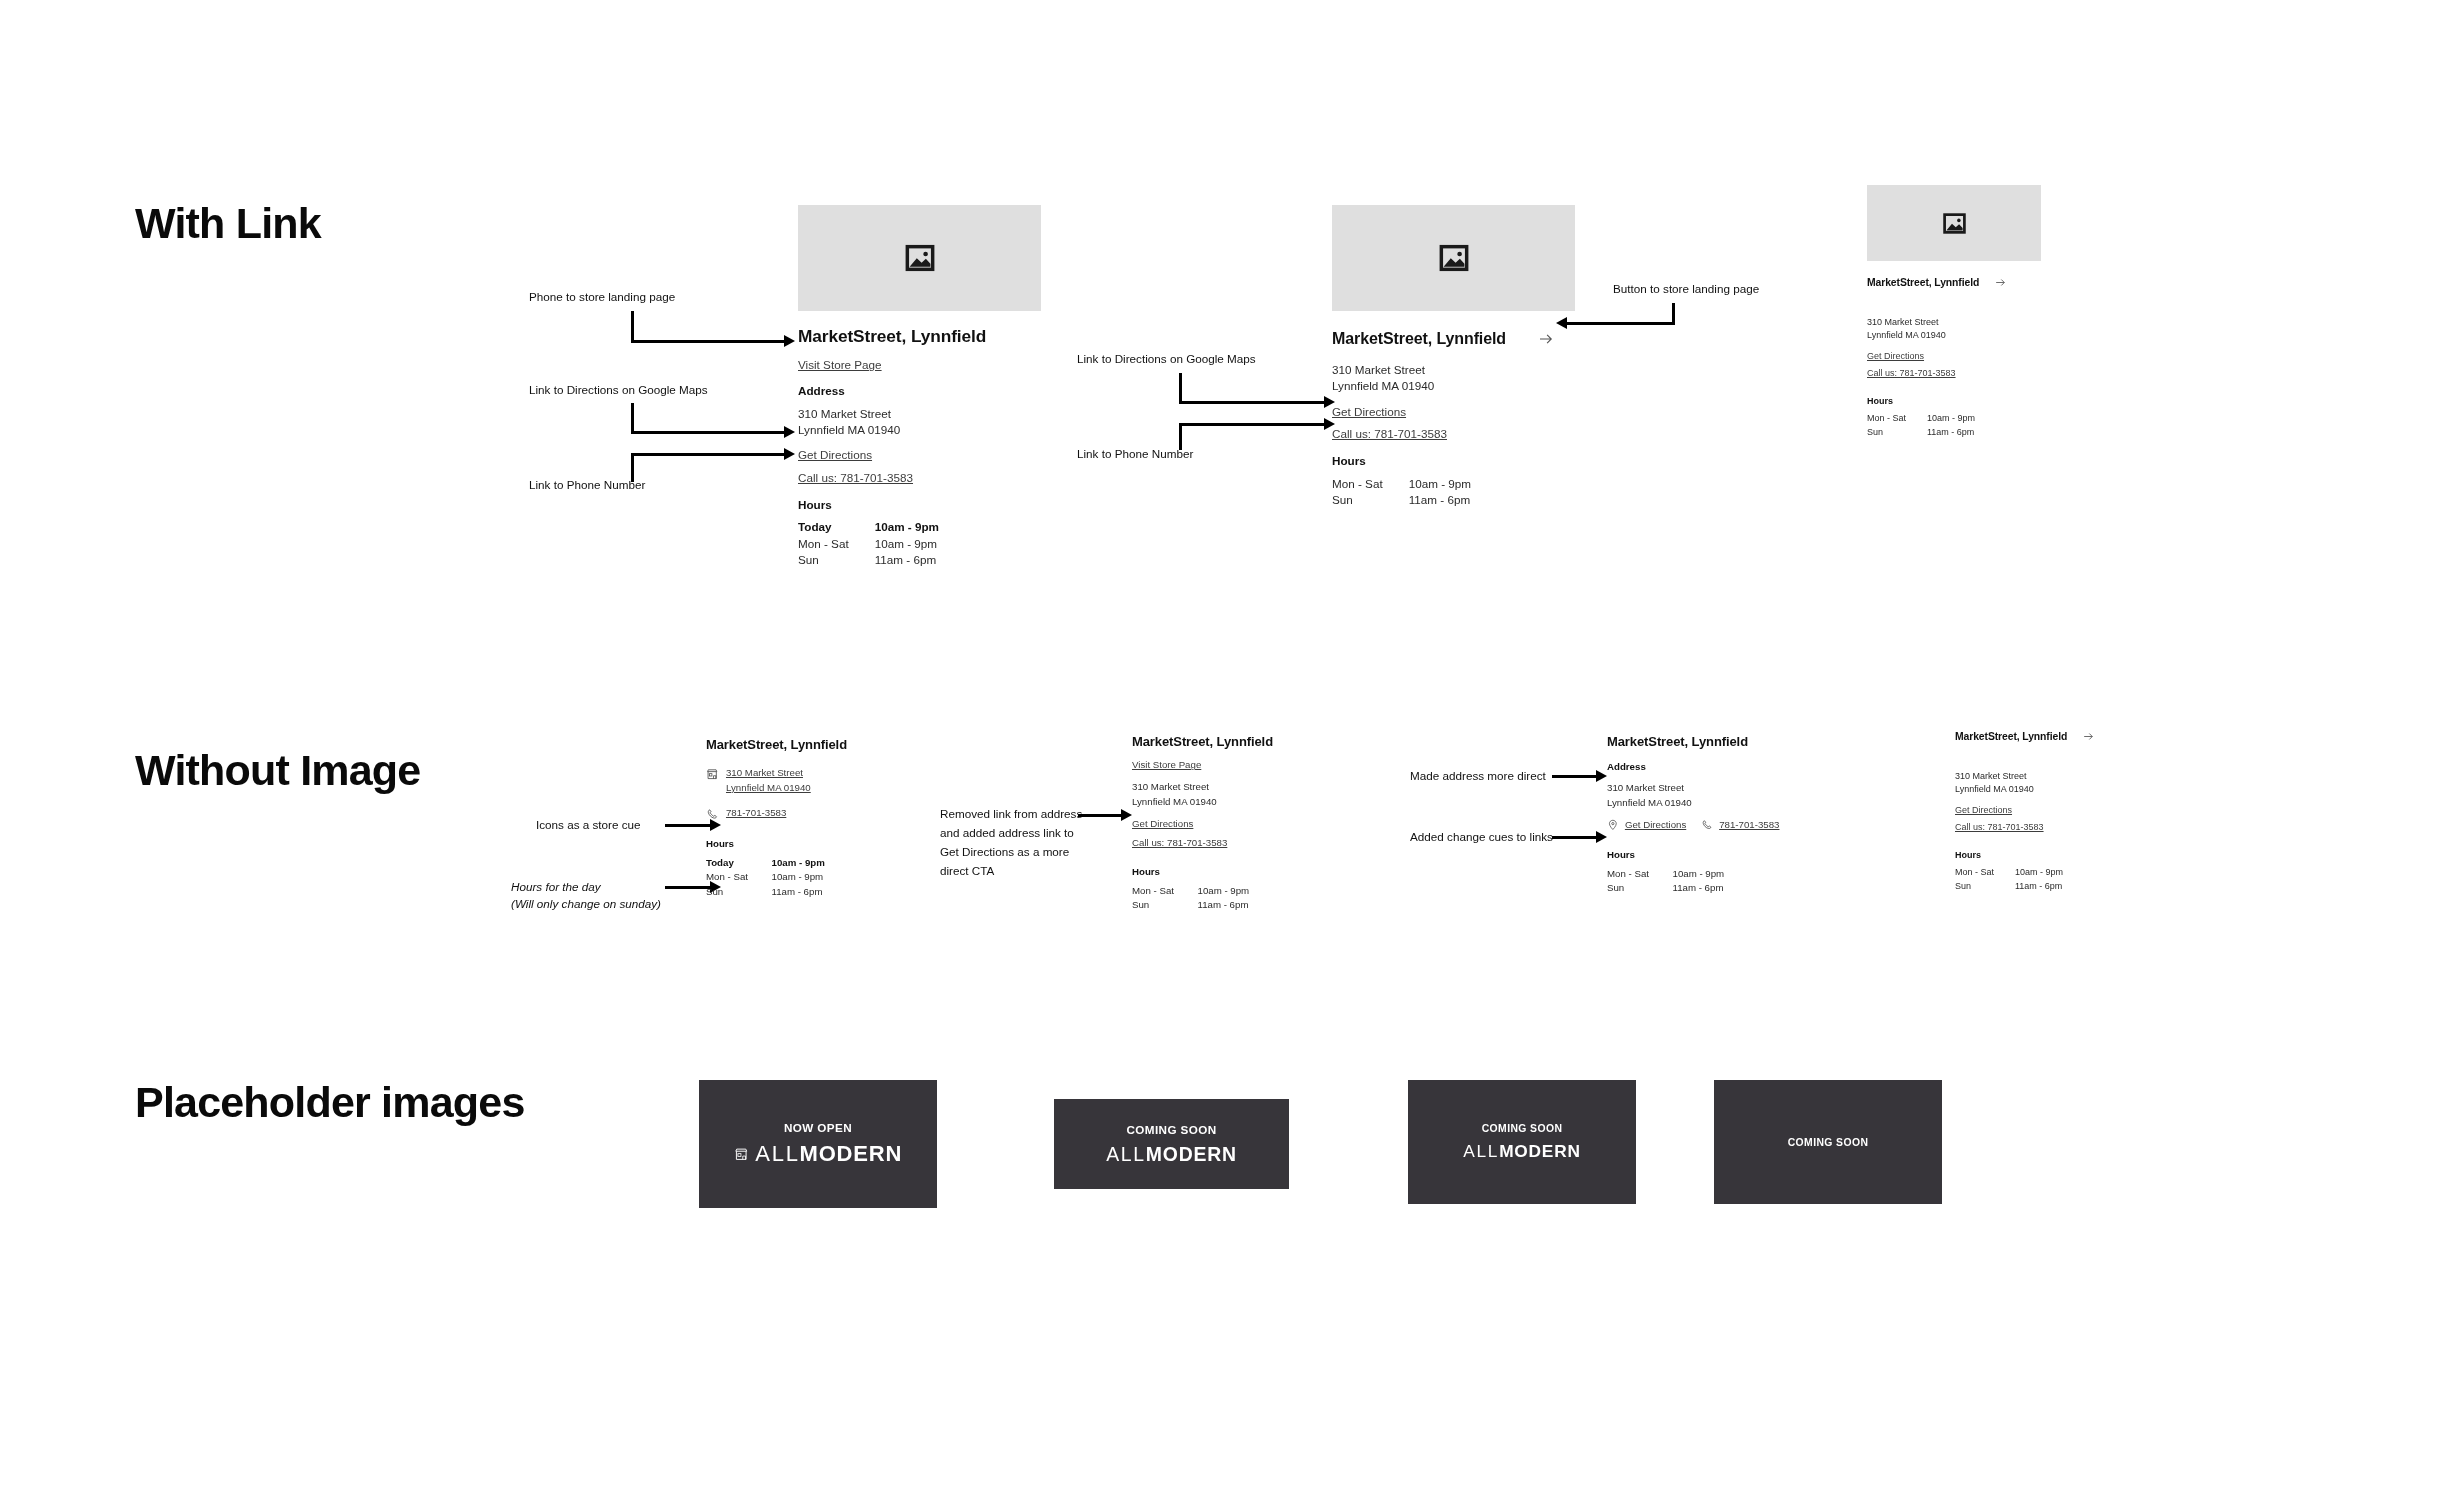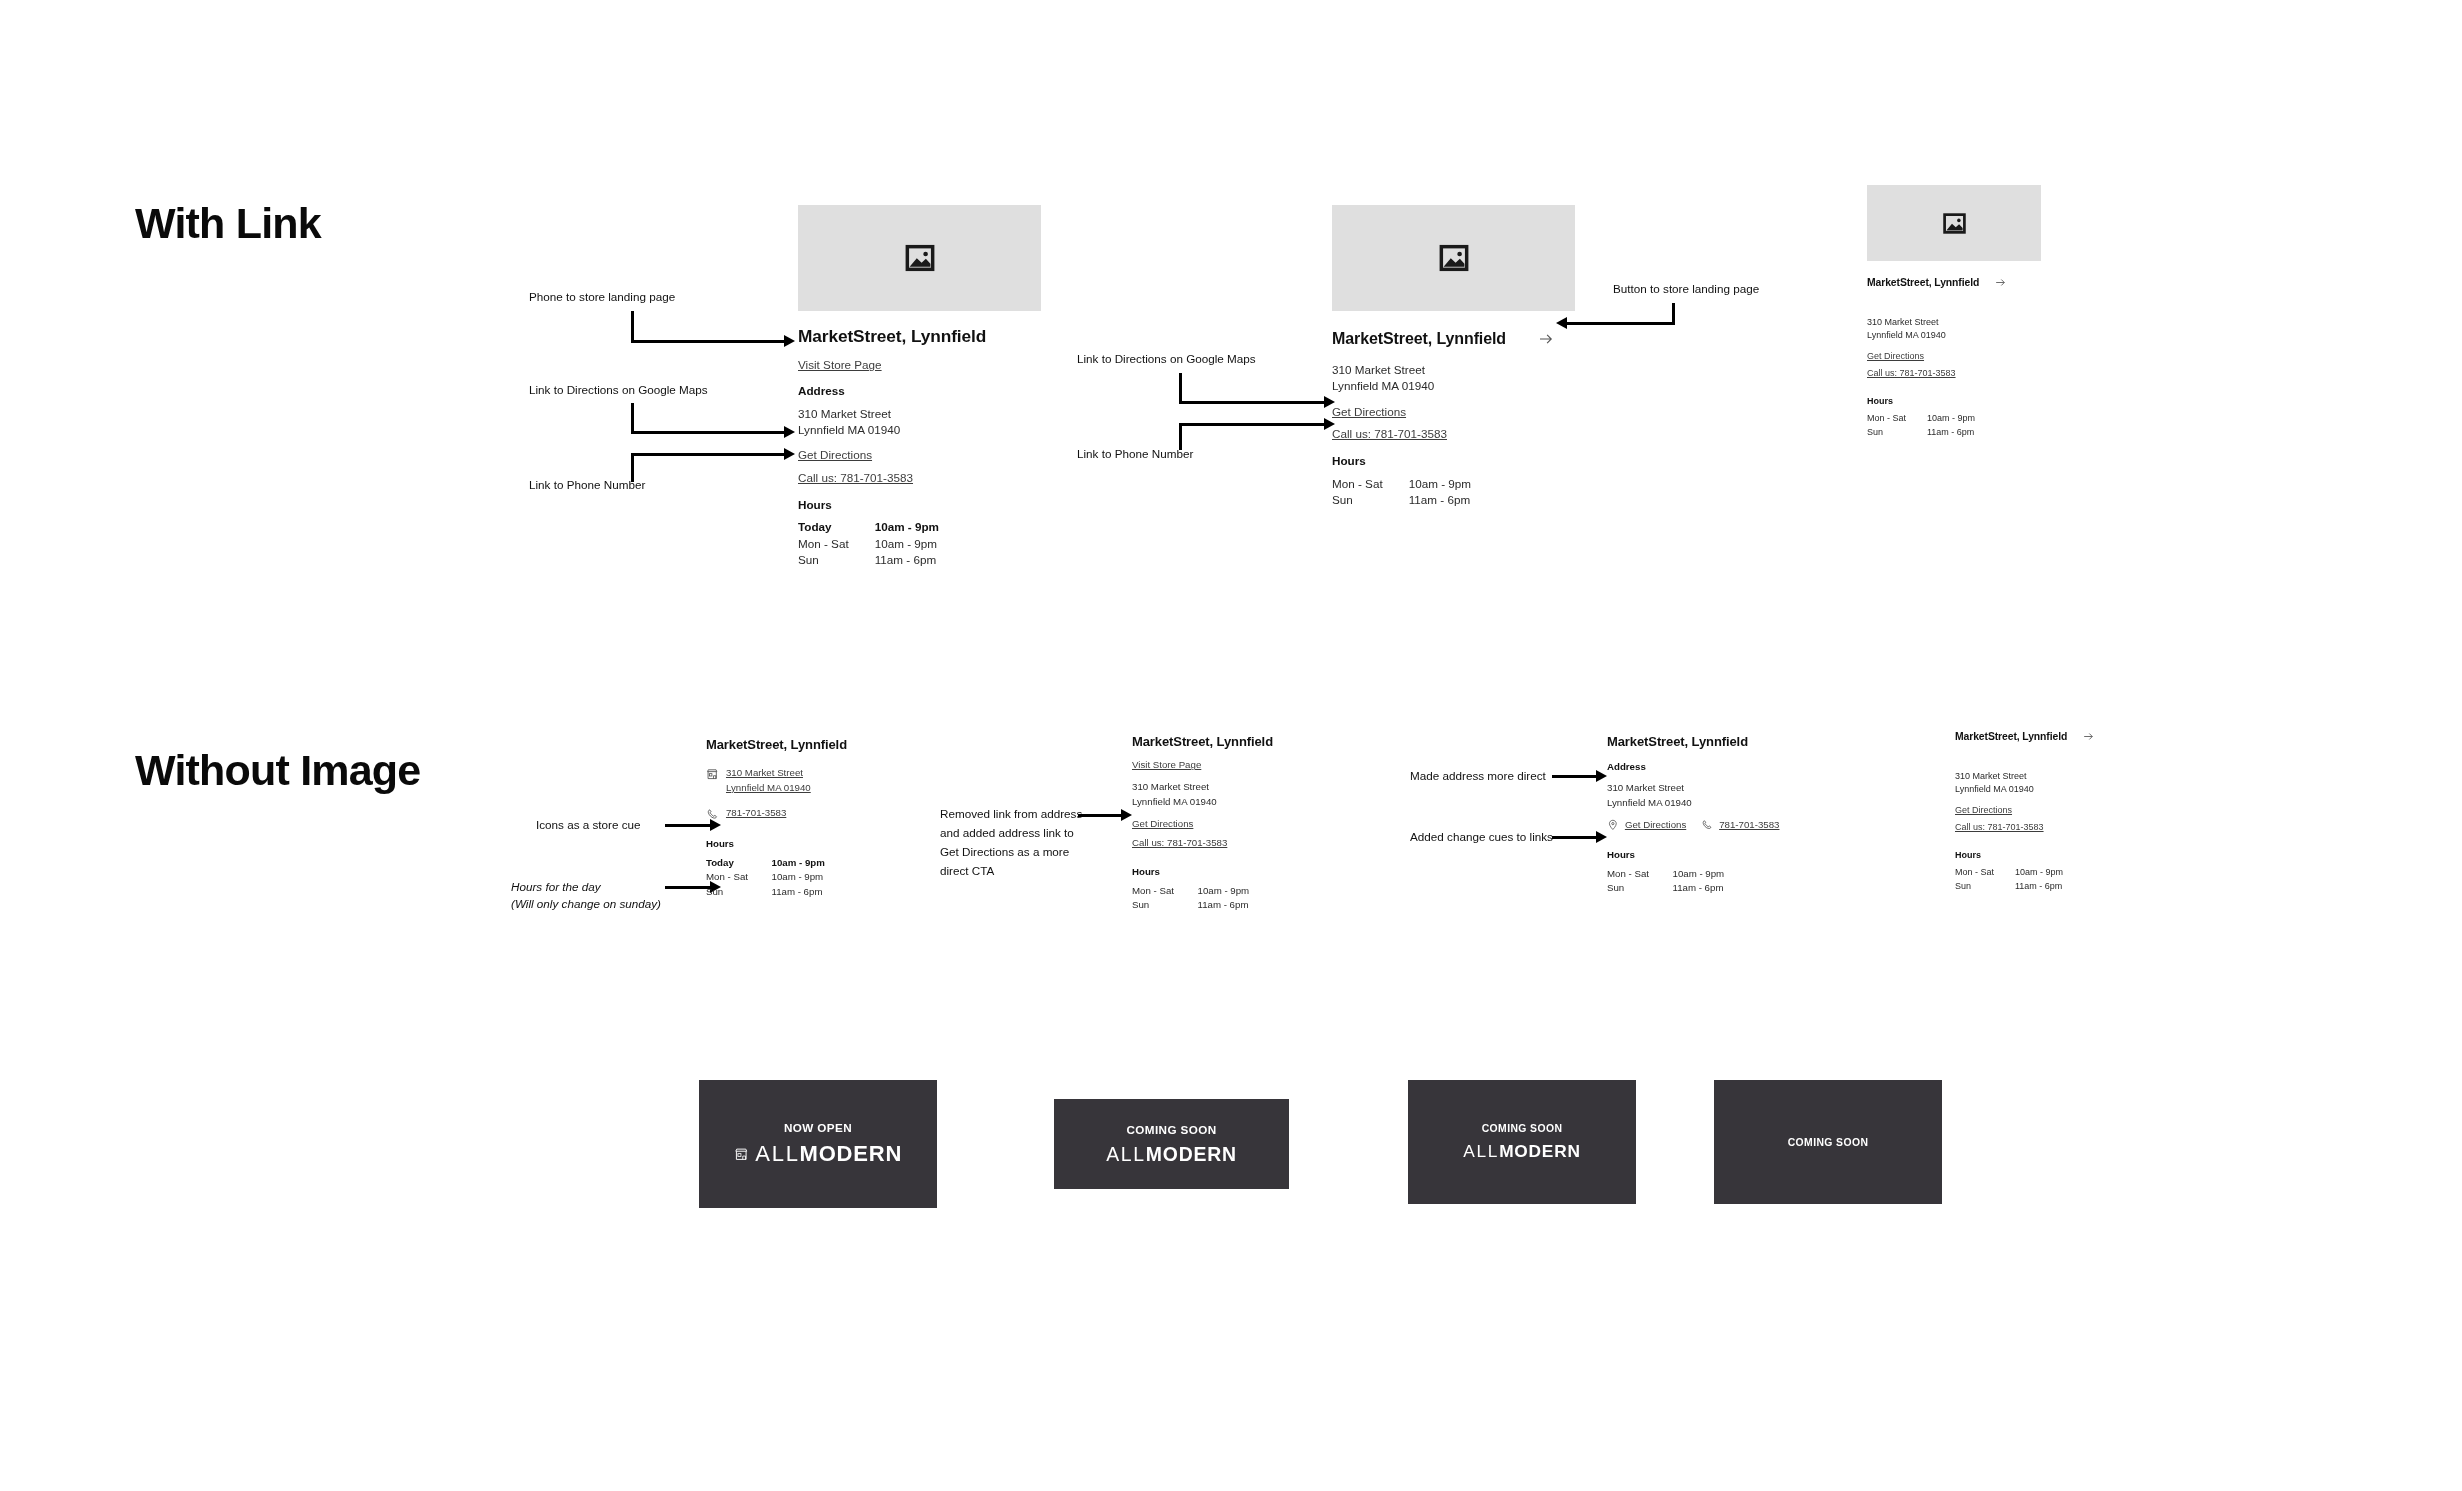--- a/index.html
+++ b/index.html
@@ -114,20 +114,21 @@
   .ph-logo .logo-bold { font-weight: bold; letter-spacing: 0.8px; }
   .ph-logo .ph-store-ico { margin-right: 7px; display: flex; }
 </style>
 </head>
 <body>
 
 <div class="canvas">
 
   <div class="section-heading" style="left:135px; top:199px;">With Link</div>
   <div class="section-heading" style="left:135px; top:746px;">Without Image</div>
+  <div class="section-heading" style="left:135px; top:1078px;">Placeholder images</div>
 
   <div class="anno" style="left:529px; top:289px;">Phone to store landing page</div>
   <div class="connector">
     <div class="conn-v" style="left:631px; top:311px; height:32px;"></div>
     <div class="conn-h" style="left:631px; top:340px; width:159px;"></div>
     <div class="arrowhead-r" style="left:784px; top:335px;"></div>
   </div>
 
   <div class="anno" style="left:529px; top:382px;">Link to Directions on Google Maps</div>
   <div class="connector">

